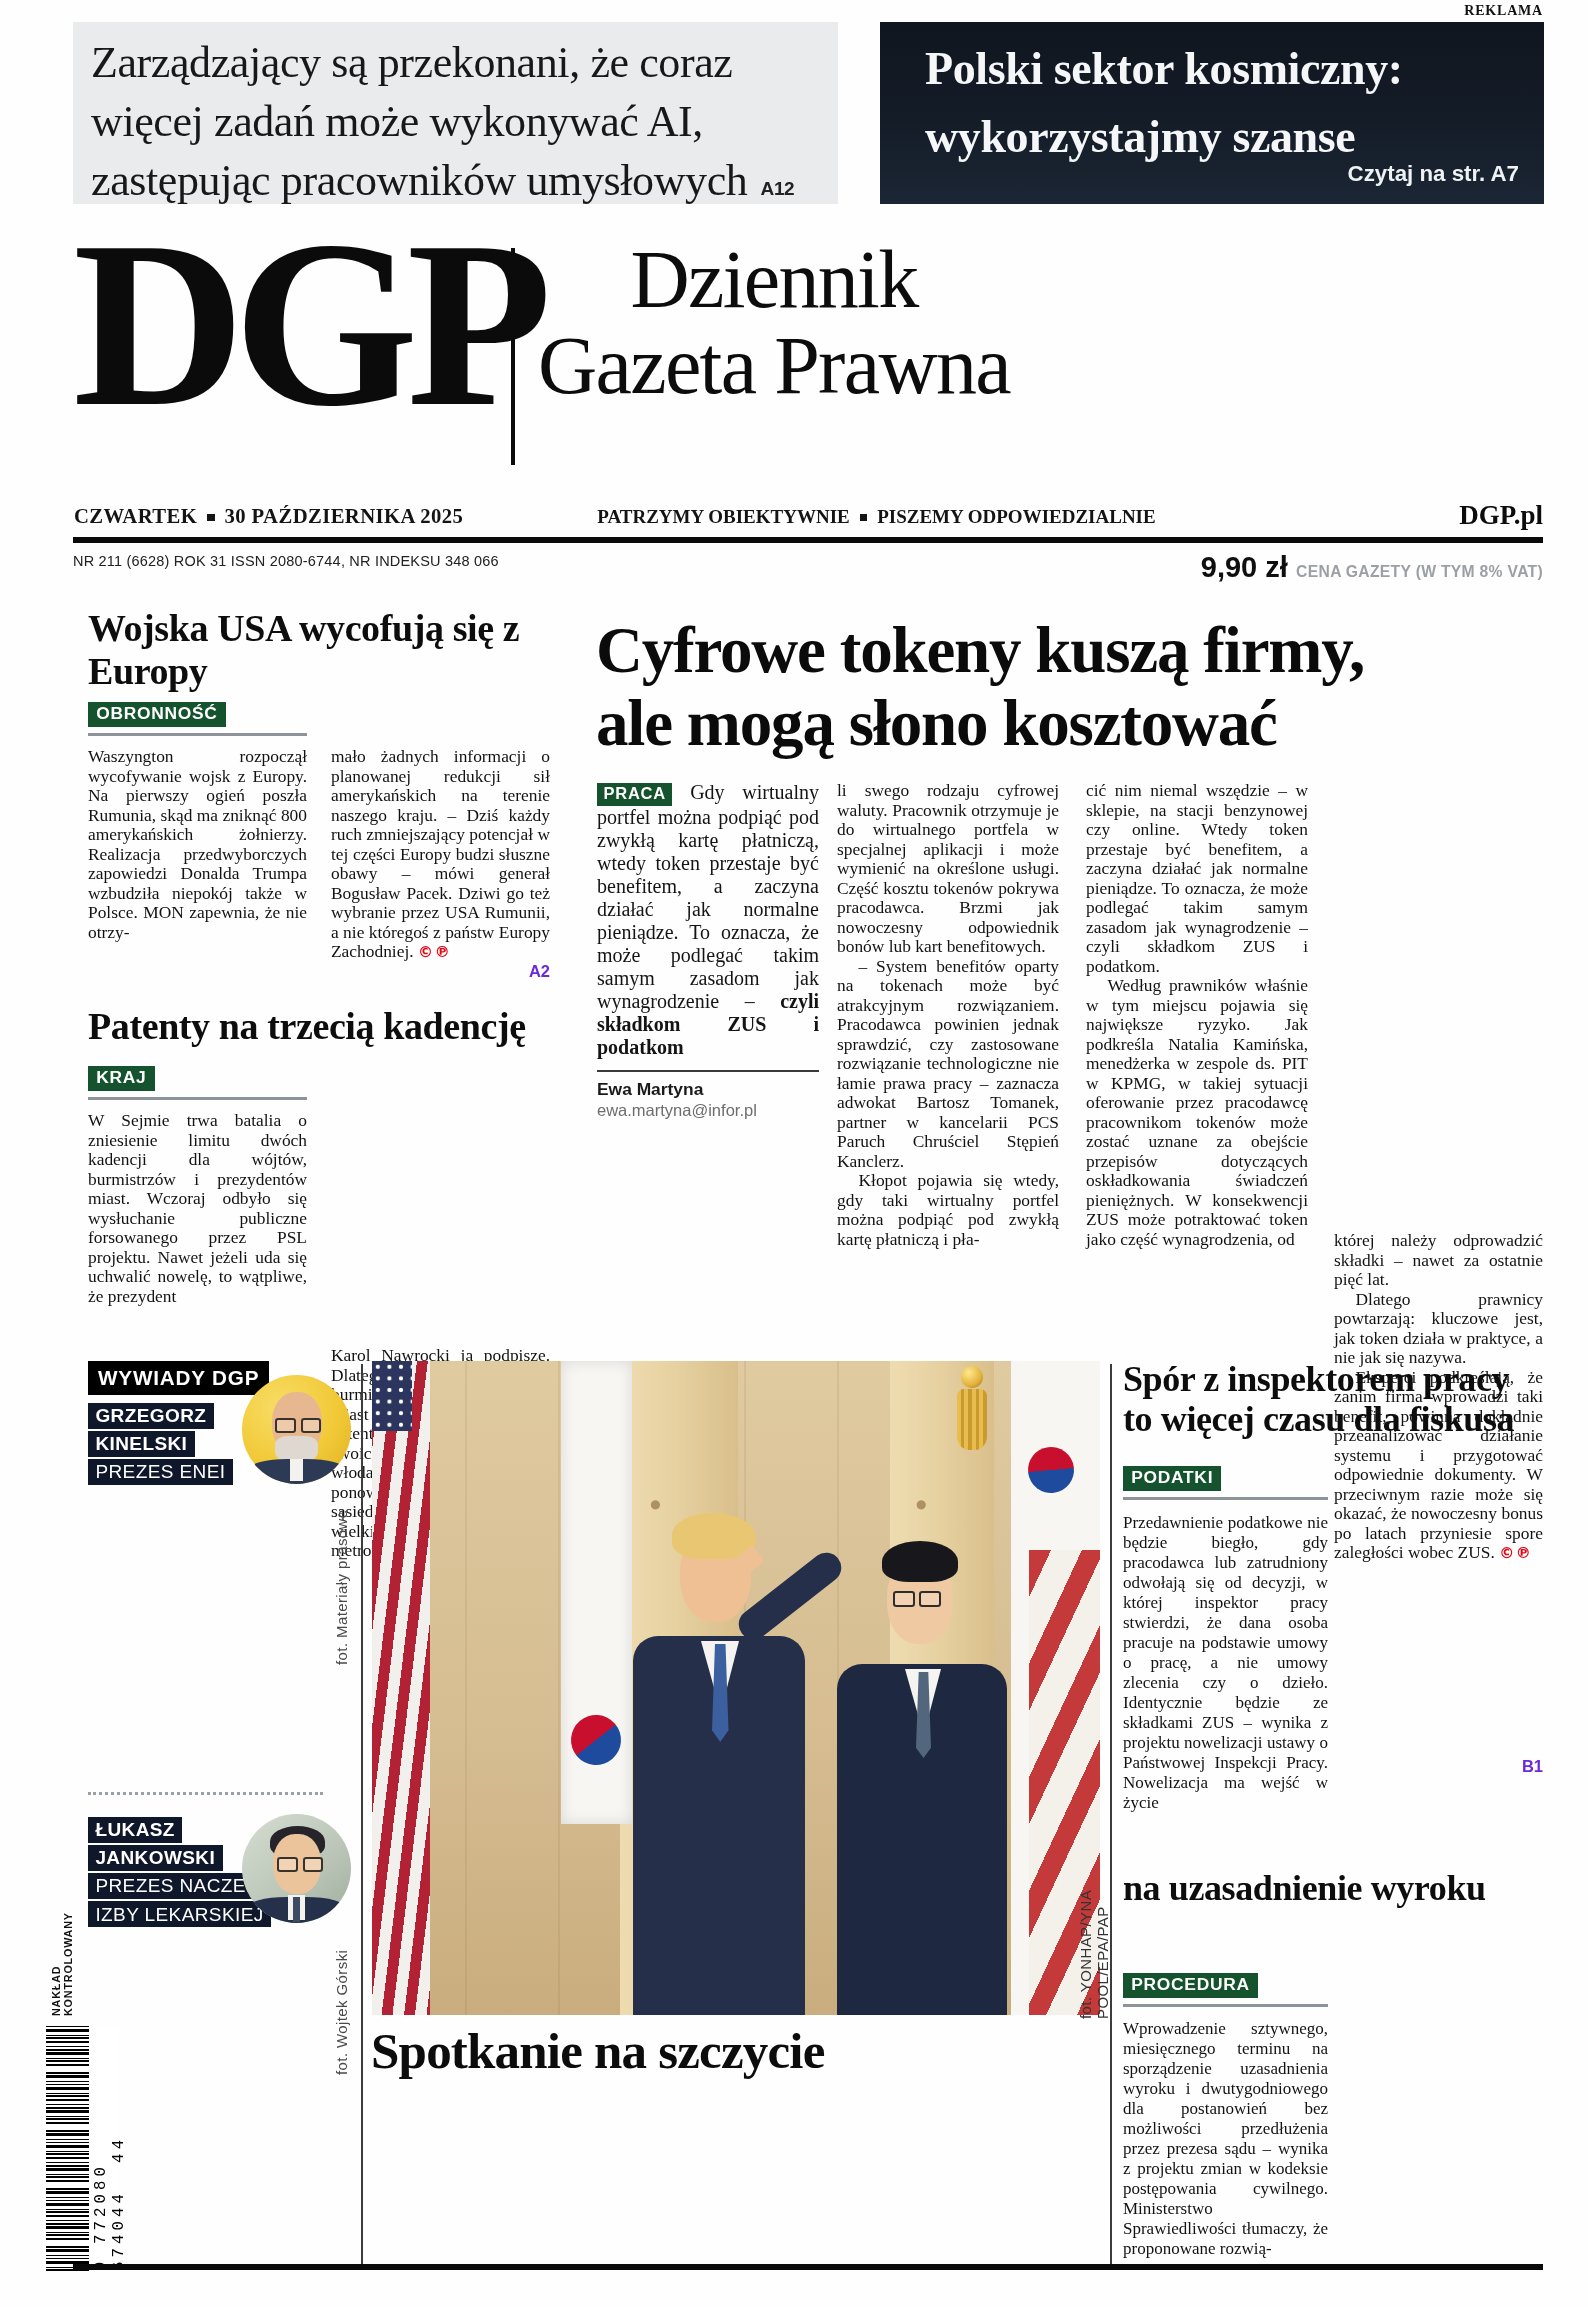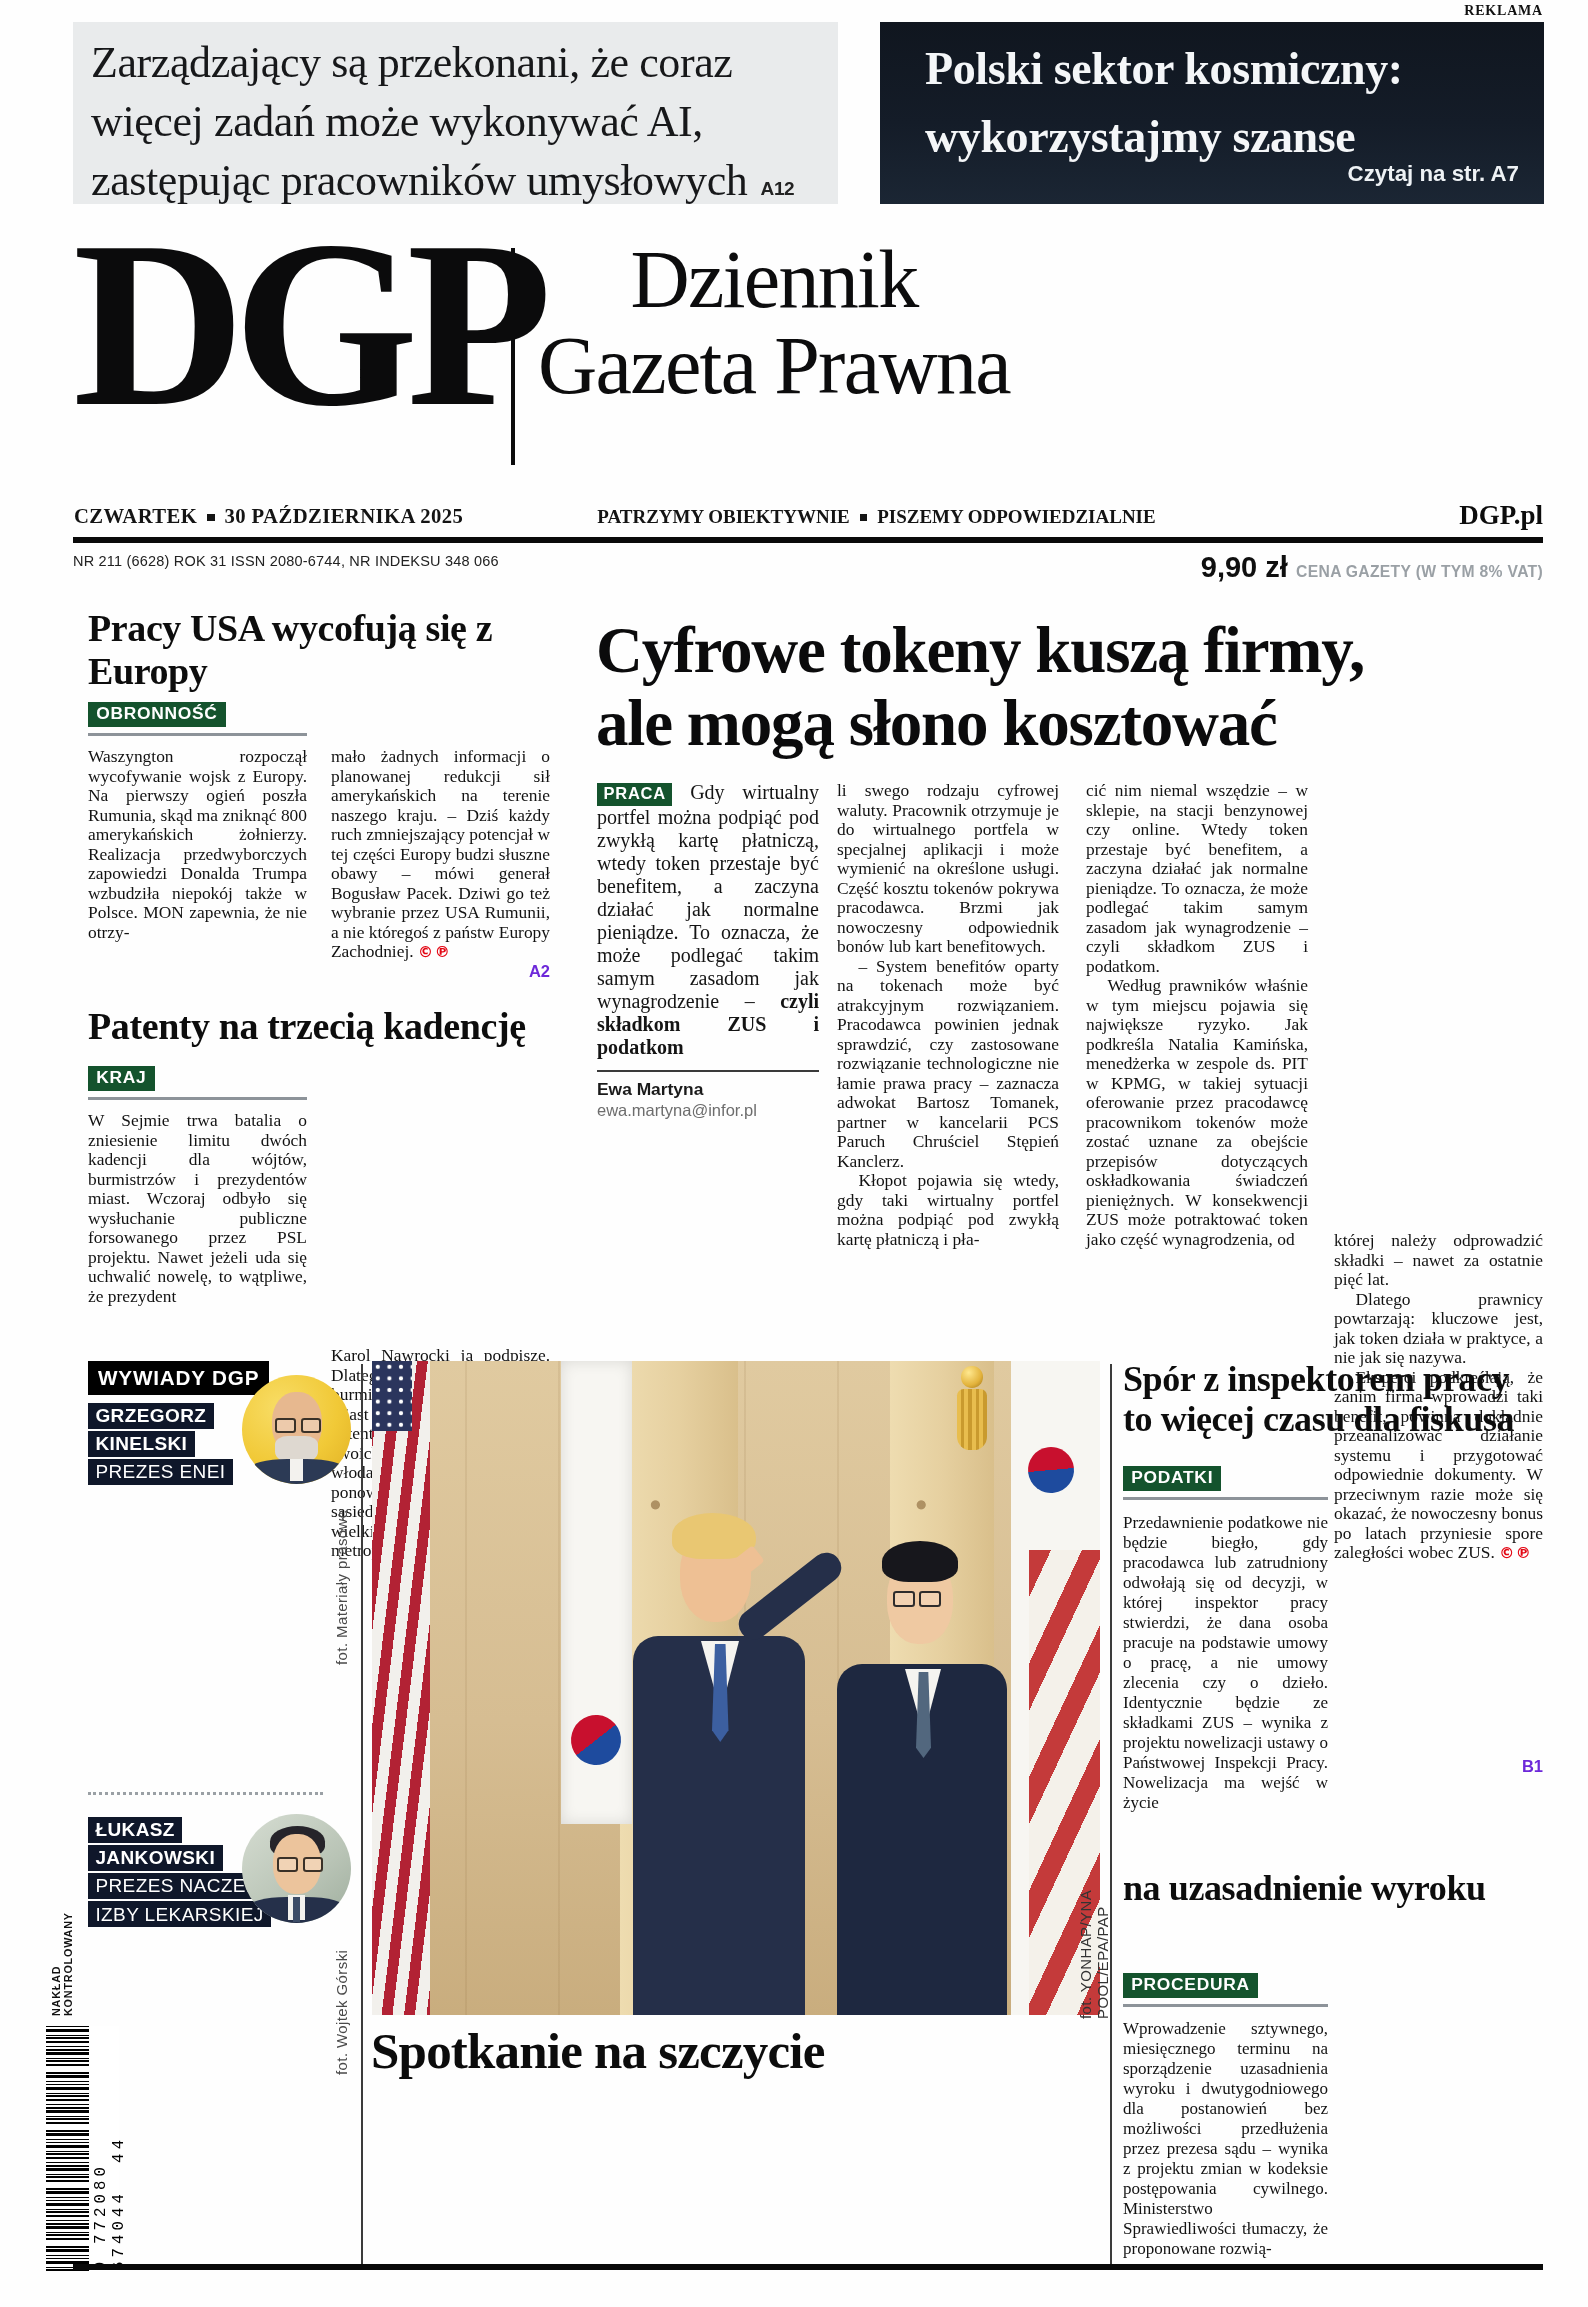--- a/index.html
+++ b/index.html
@@ -155,21 +155,21 @@
     <span>PATRZYMY OBIEKTYWNIE</span><span class="sq"></span><span>PISZEMY ODPOWIEDZIALNIE</span>
   </div>
   <div class="abs site">DGP.pl</div>
   <div class="abs black-rule"></div>
   <div class="abs issue-line sans">NR 211 (6628) ROK 31 ISSN 2080-6744, NR INDEKSU 348 066</div>
   <div class="abs price-wrap sans">
     <span class="price">9,90 zł</span>
     <span class="price-note">CENA GAZETY (W TYM 8% VAT)</span>
   </div>
 
-  <div class="abs h2" style="left:88px;top:607px;width:476px;font-size:38px;line-height:43px;">Pracy USA wycofują się z Europy</div>
+  <div class="abs h2" style="left:88px;top:607px;width:476px;font-size:38px;line-height:43px;">Wojska USA wycofują się z Europy</div>
   <div class="abs" style="left:88px;top:702px;width:219px;">
     <span class="tag">OBRONNOŚĆ</span>
     <div class="krule"></div>
   </div>
   <div class="relcol bodytxt just" style="left:88px;top:747px;width:219px;">Waszyngton rozpoczął wycofywanie wojsk z Europy. Na pierwszy ogień poszła Rumunia, skąd ma zniknąć 800 amerykańskich żołnierzy. Realizacja przedwyborczych zapowiedzi Donalda Trumpa wzbudziła niepokój także w Polsce. MON zapewnia, że nie otrzy-</div>
   <div class="relcol bodytxt just relp" style="left:331px;top:747px;width:219px;height:235px;">
     <span>mało żadnych informacji o planowanej redukcji sił amerykańskich na terenie naszego kraju. – Dziś każdy ruch zmniejszający potencjał w tej części Europy budzi słuszne obawy – mówi generał Bogusław Pacek. Dziwi go też wybranie przez USA Rumunii, a nie któregoś z państw Europy Zachodniej.</span>
     <span class="copy">©℗</span>
     <span class="endref">A2</span>
   </div>

